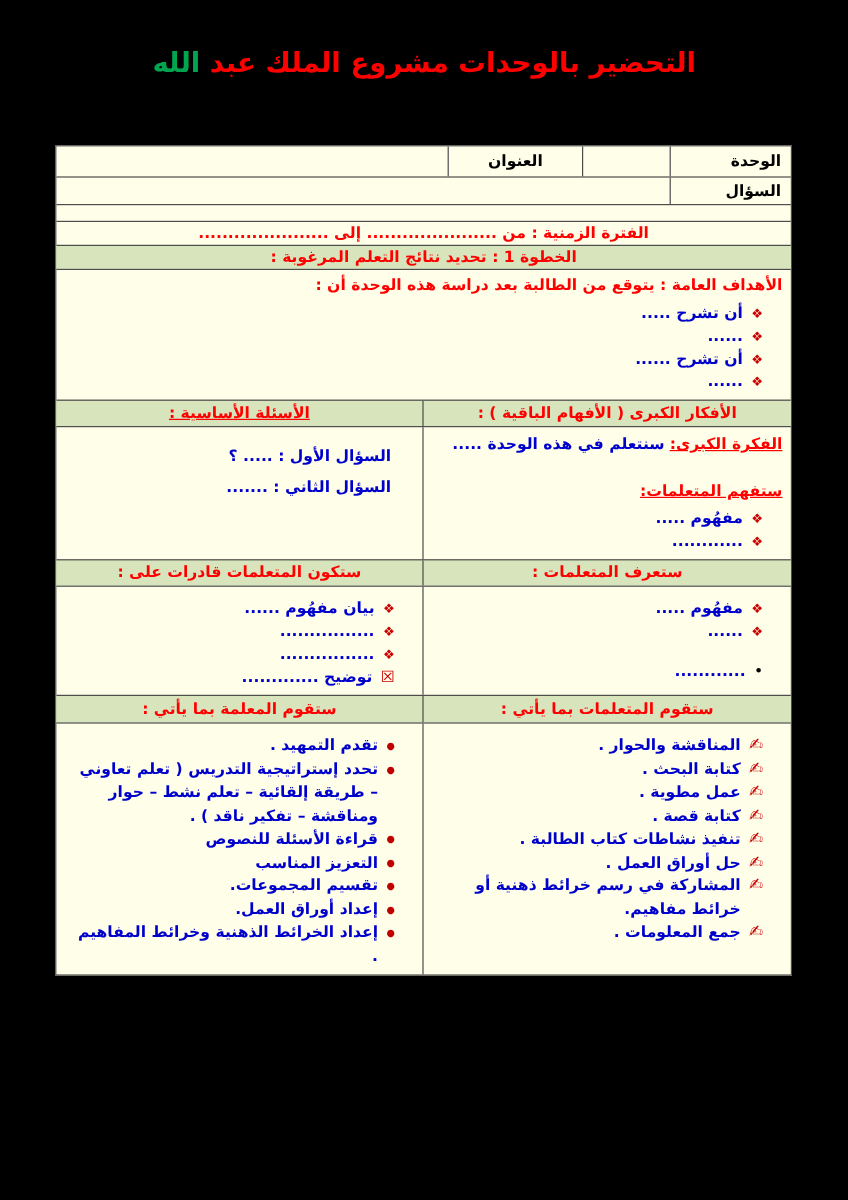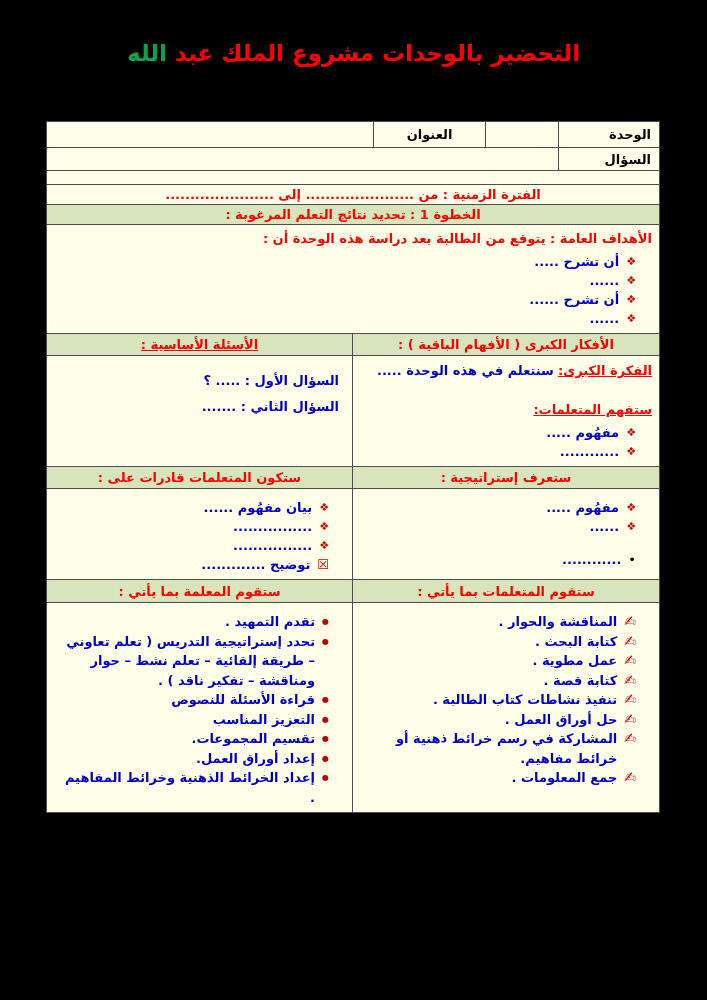--- a/index.html
+++ b/index.html
@@ -71,21 +71,21 @@
   ul.blist.wide li{line-height:19.5px;}
   .mark{flex:0 0 auto;line-height:inherit;}
   .mk-diamond{color:#cc0000;font-size:11px;}
   .mk-hand{color:#cc0000;font-size:14px;}
   .mk-dot{color:#000000;font-size:13px;}
   .mk-round{color:#c00000;font-size:8px;}
   .mk-xbox{color:#cc0000;font-size:13px;}
   .gap-top{margin-top:14px;}
 
   .qcell{padding-top:16px;}
-  .qline{line-height:18px;margin:0 6px 8px 0;}
+  .qline{line-height:18px;margin:0 19px 8px 0;}
   .line{line-height:19px;}
   .mb2{margin-bottom:20px;}
 </style>
 </head>
 <body>
 
 <div class="page">
 
   <h1 class="doc-title"><span>التحضير بالوحدات مشروع الملك عبد</span> <span class="accent">الله</span></h1>
 
@@ -159,21 +159,21 @@
             </li>
         </ul>
       </div>
       <div class="cell col-l pad qcell">
         <div class="blue qline">السؤال الأول : ..... ؟</div>
         <div class="blue qline">السؤال الثاني : .......</div>
       </div>
     </div>
 
     <div class="row h-hd greenbg">
-      <div class="cell col-r vc center red">ستعرف إستراتيجية :</div>
+      <div class="cell col-r vc center red">ستعرف المتعلمات :</div>
       <div class="cell col-l vc center red">ستكون المتعلمات قادرات على :</div>
     </div>
 
     <div class="row h-know">
       <div class="cell col-r pad">
         <ul class="blist">
           <li>
               <span class="mark mk-diamond">❖</span>
               <span class="blue">مفهُوم .....</span>
             </li>

